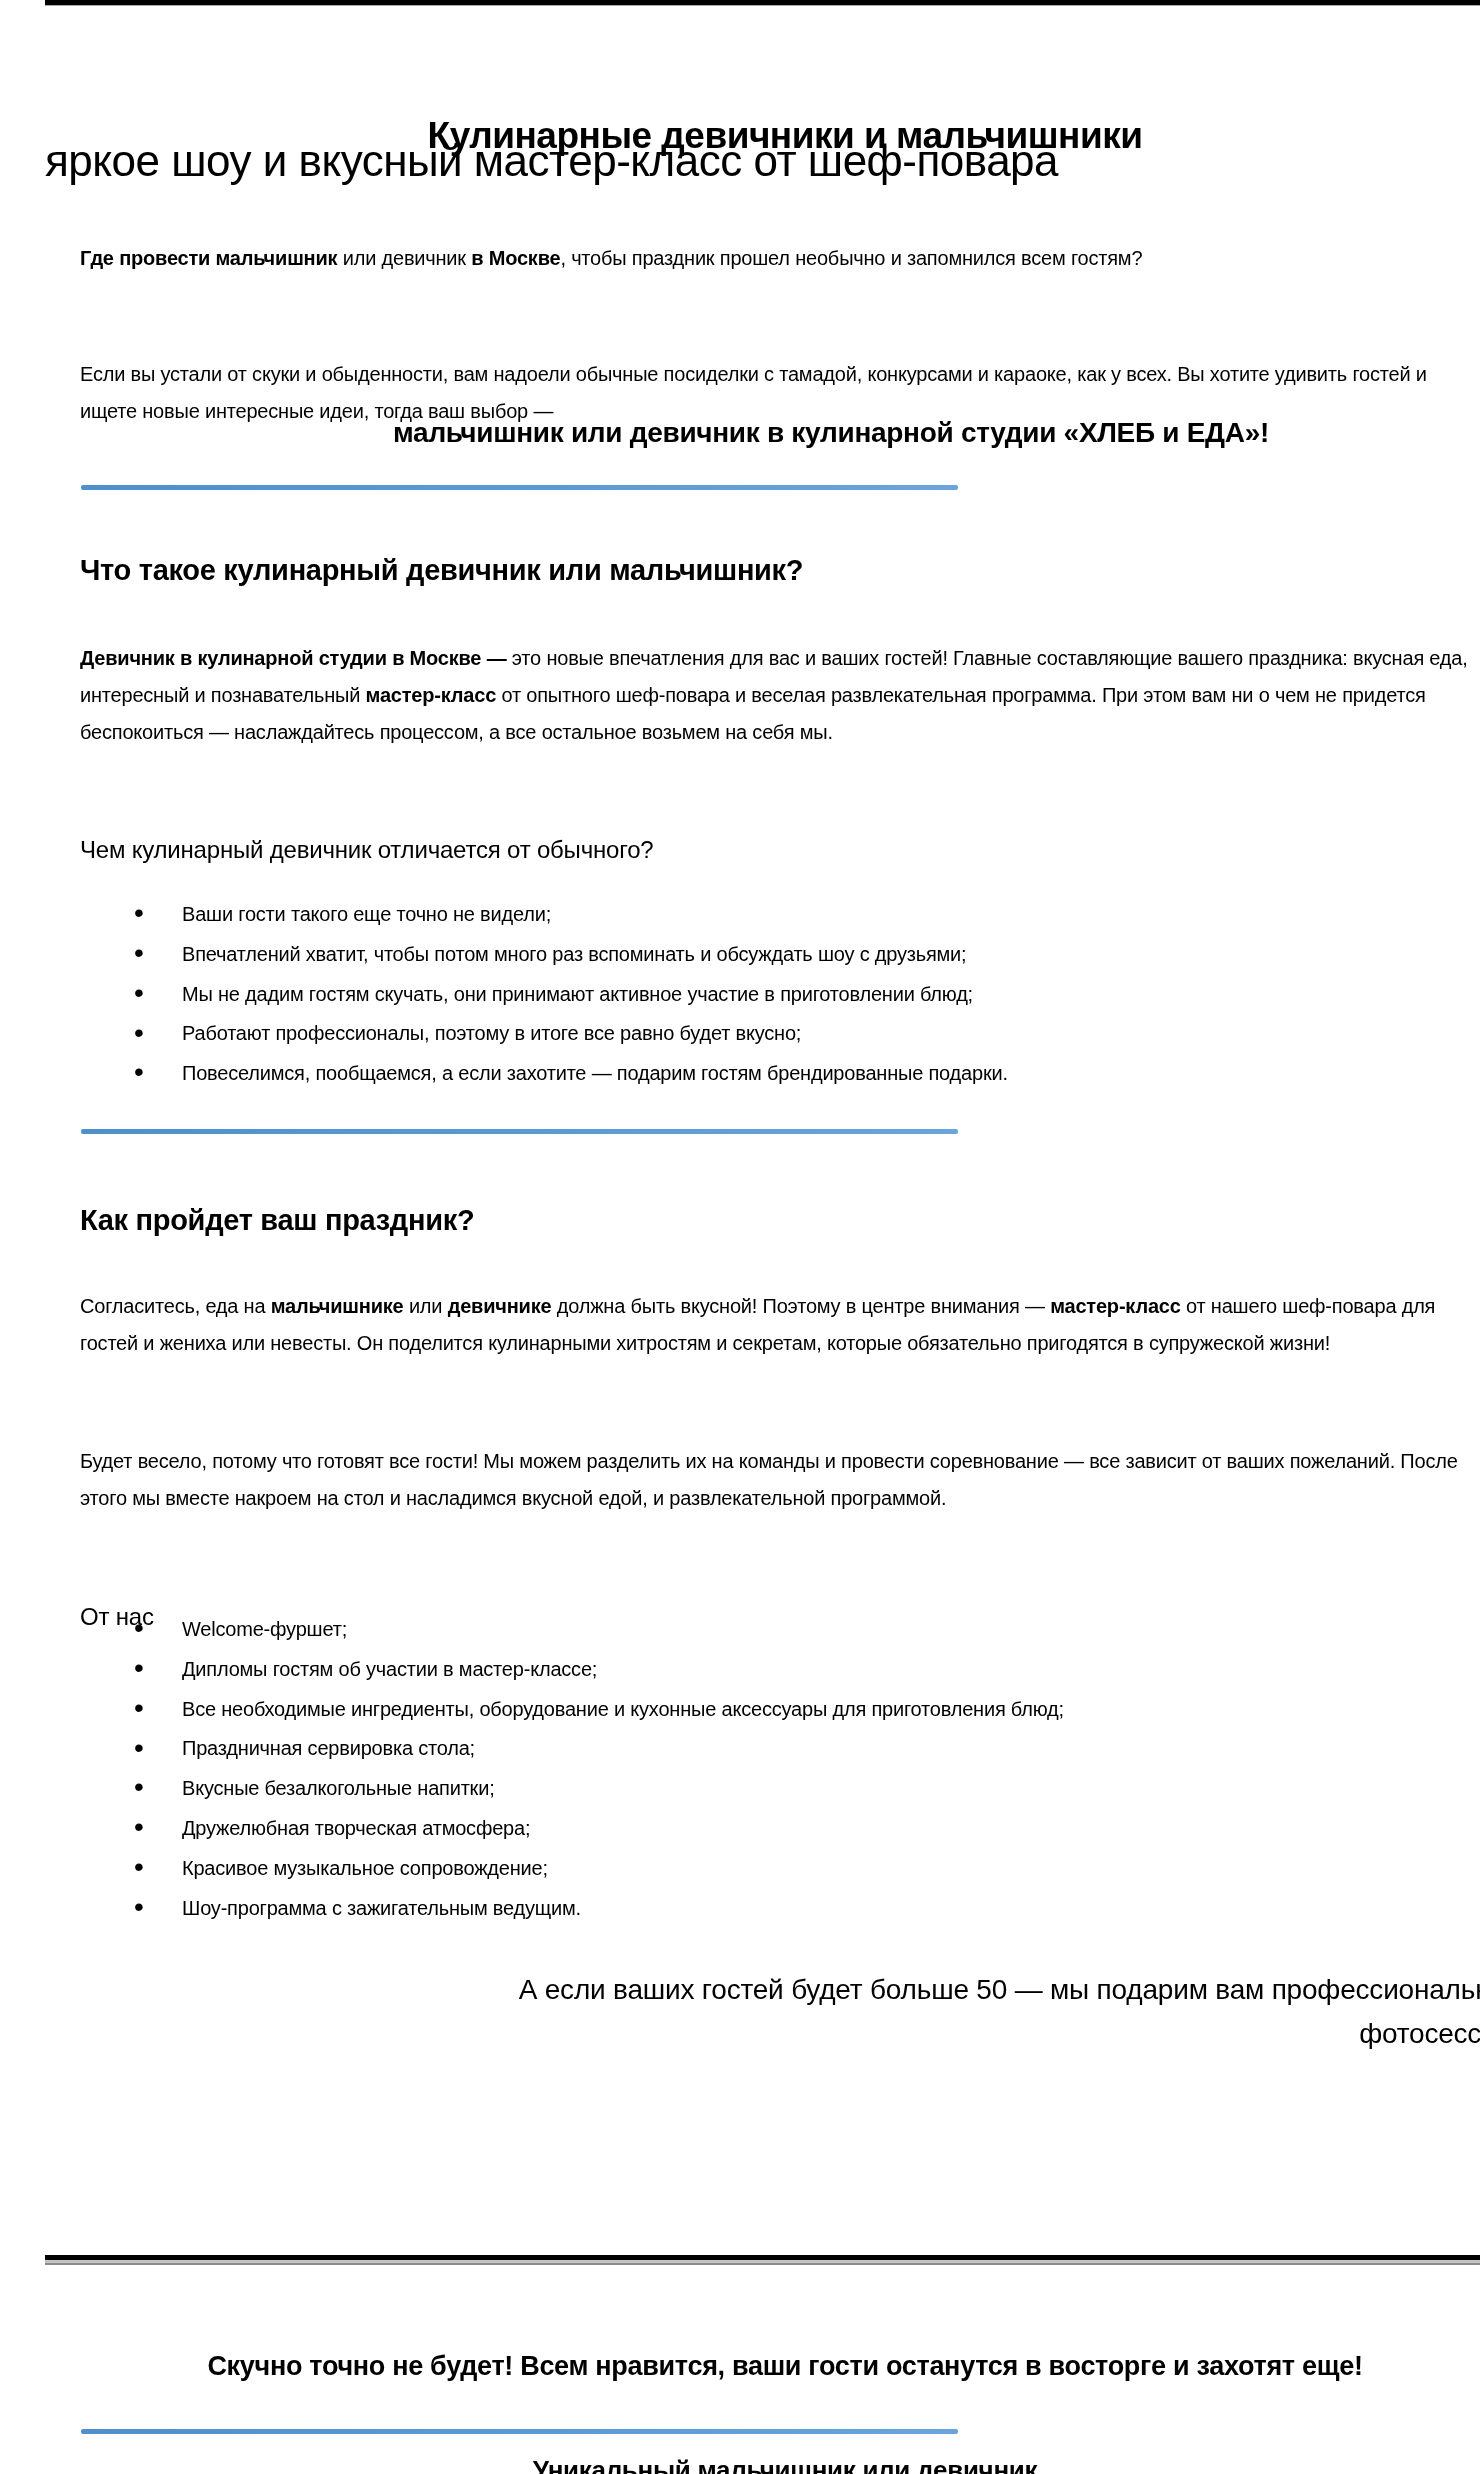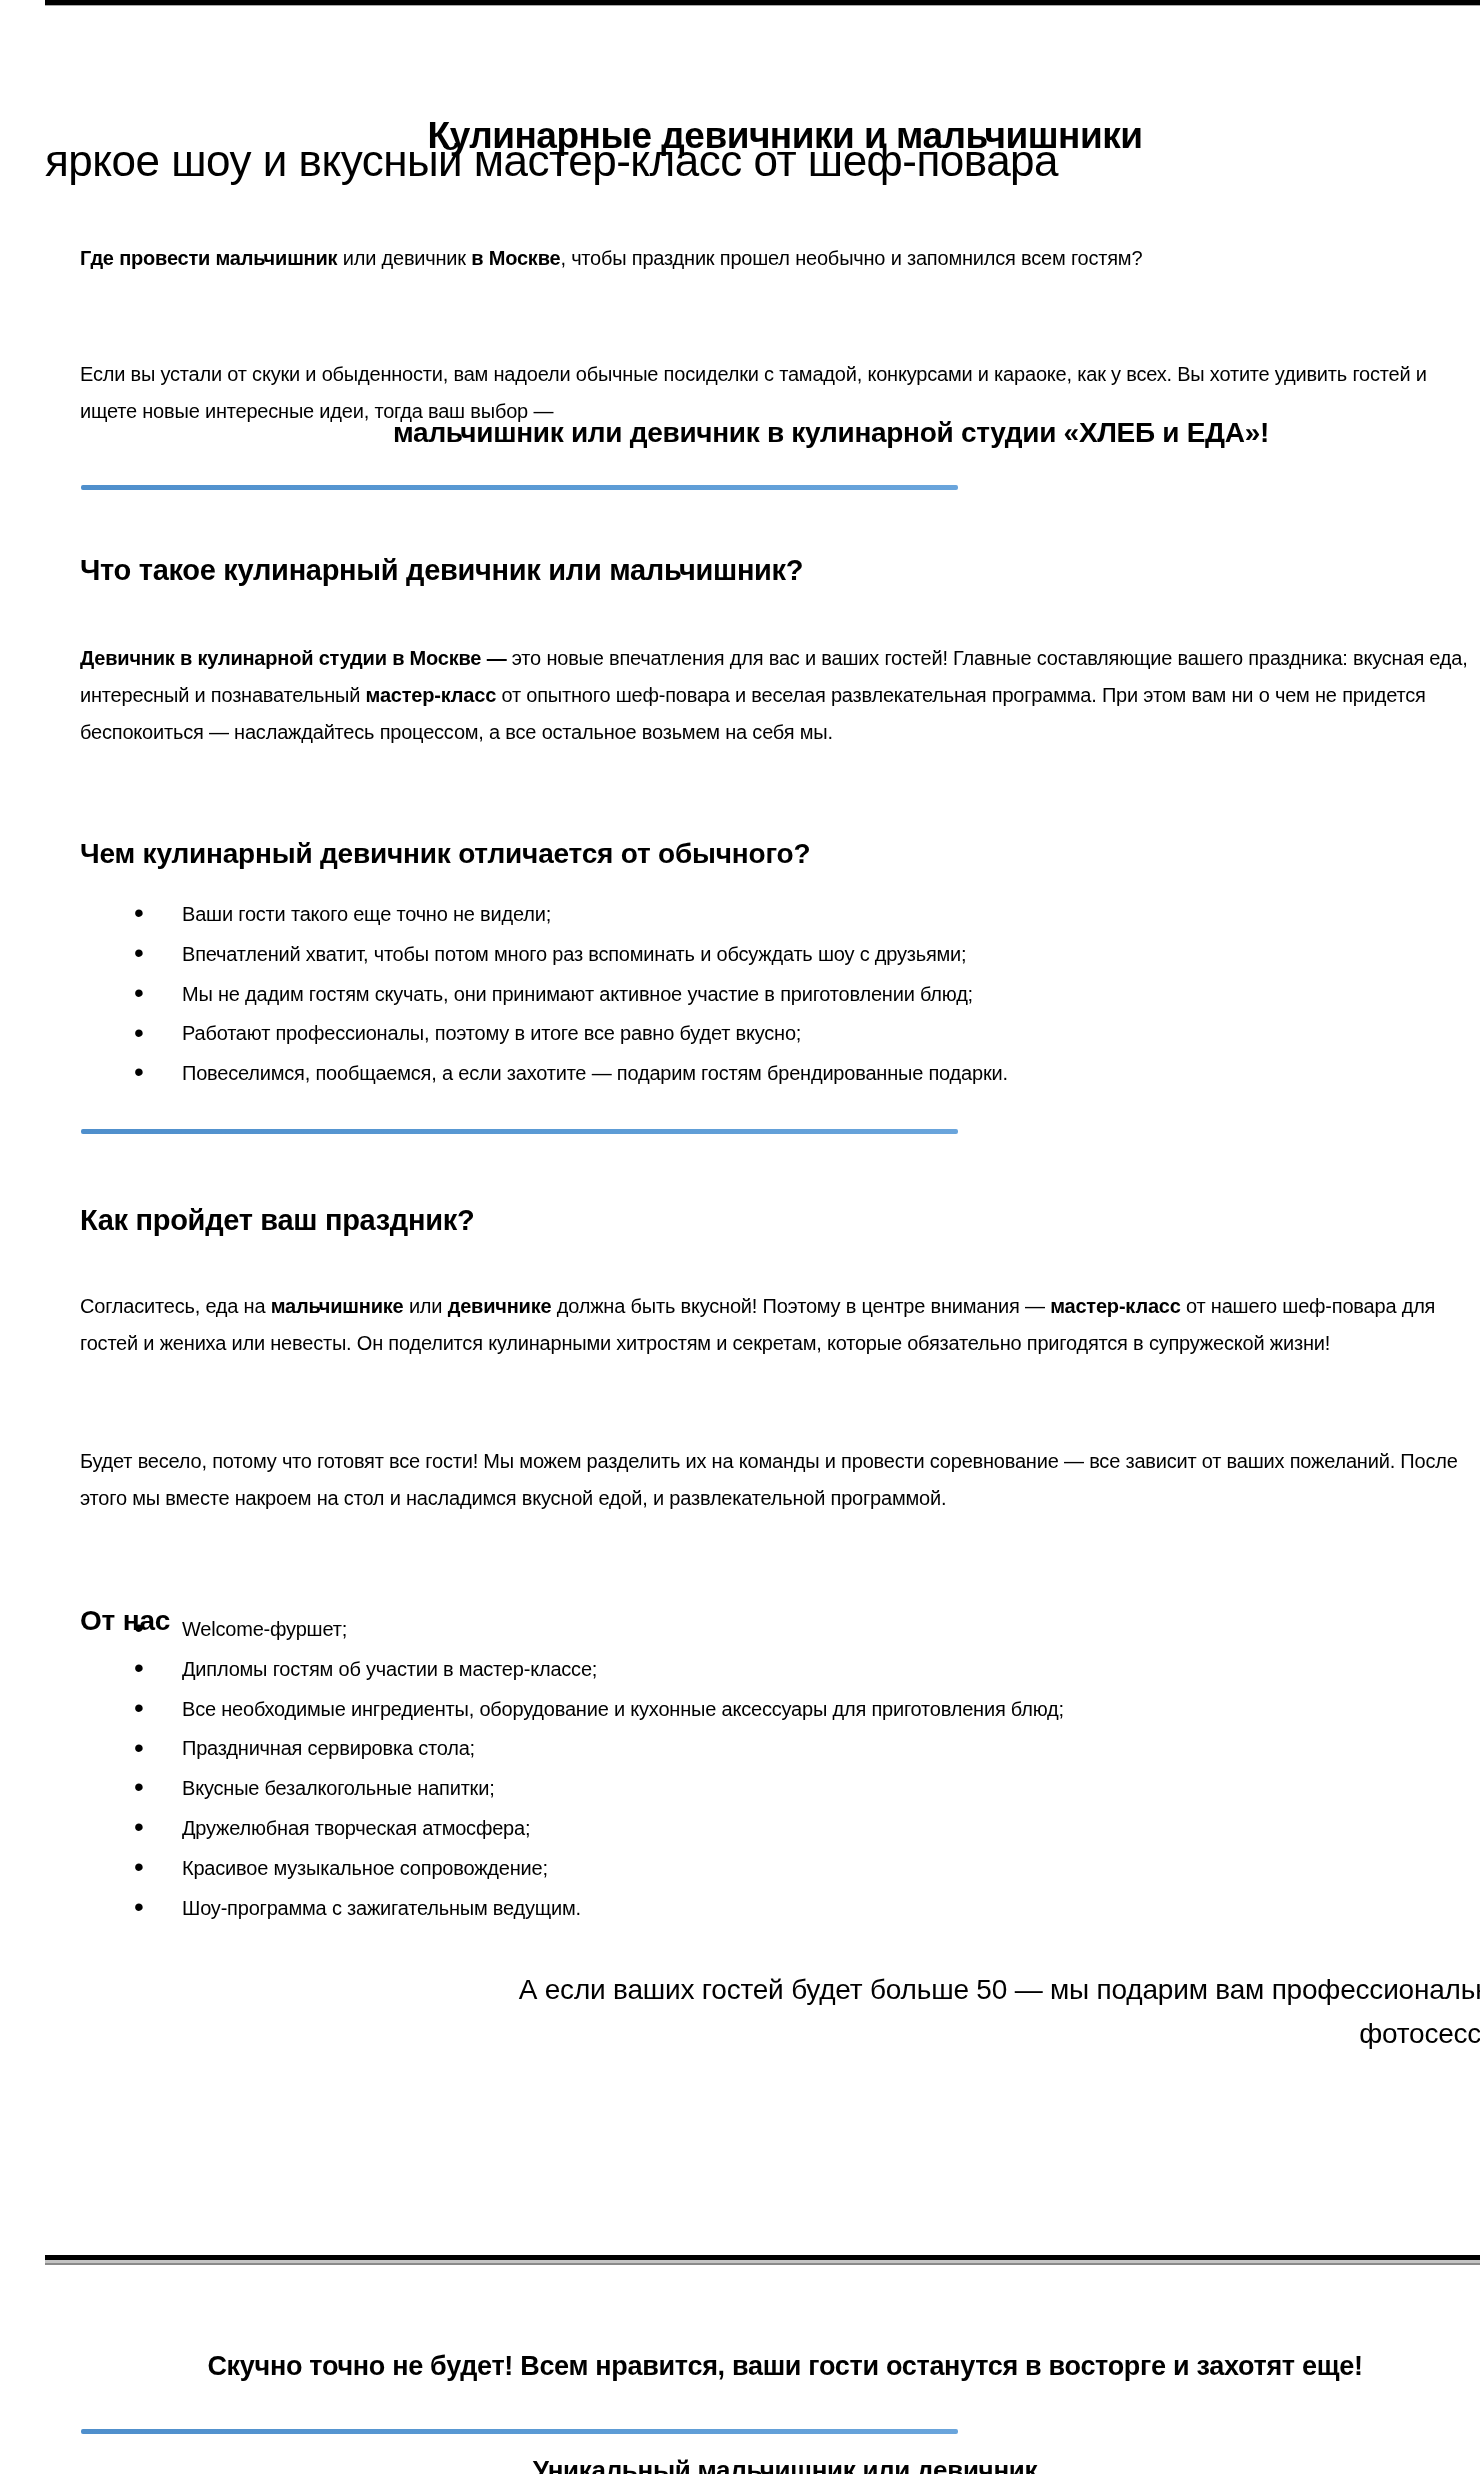--- a/index.html
+++ b/index.html
@@ -41,21 +41,21 @@
     left:36px;width:877px;height:4.6px;
     background:linear-gradient(90deg,#4f8fcc,#5b9bd5 55%,#6aa5dc);
     border-radius:1.9px;
   }
   .h2{
     left:35px;width:1393px;
     font-size:29px;font-weight:bold;line-height:37px;letter-spacing:-0.3px;
   }
   .h3{
     left:35px;width:1393px;
-    font-size:28px;font-weight:bold;line-height:37px;letter-spacing:-0.2px;
+    font-size:24px;font-weight:normal;line-height:37px;letter-spacing:-0.2px;
   }
   ul.doc-list{
     left:35px;width:1407px;
     list-style:none;margin:0;padding:0;
     font-size:20px;line-height:37px;letter-spacing:-0.2px;
   }
   ul.doc-list li{position:relative;padding-left:102px;margin-bottom:2.8px;}
   ul.doc-list li::before{
     content:"\2022";
     position:absolute;left:54px;top:-1.9px;

